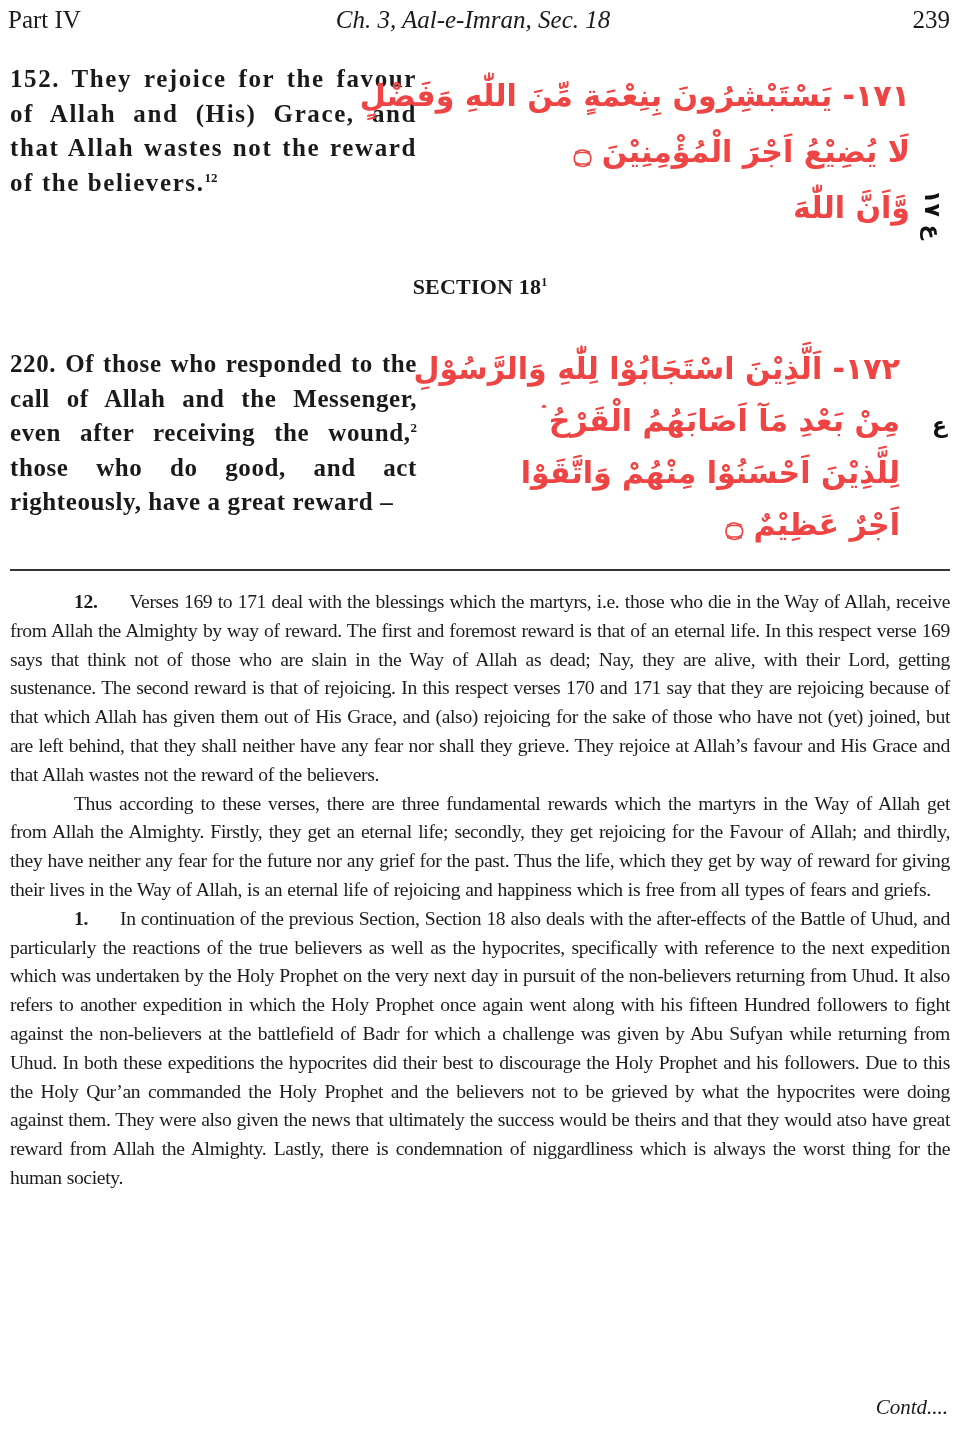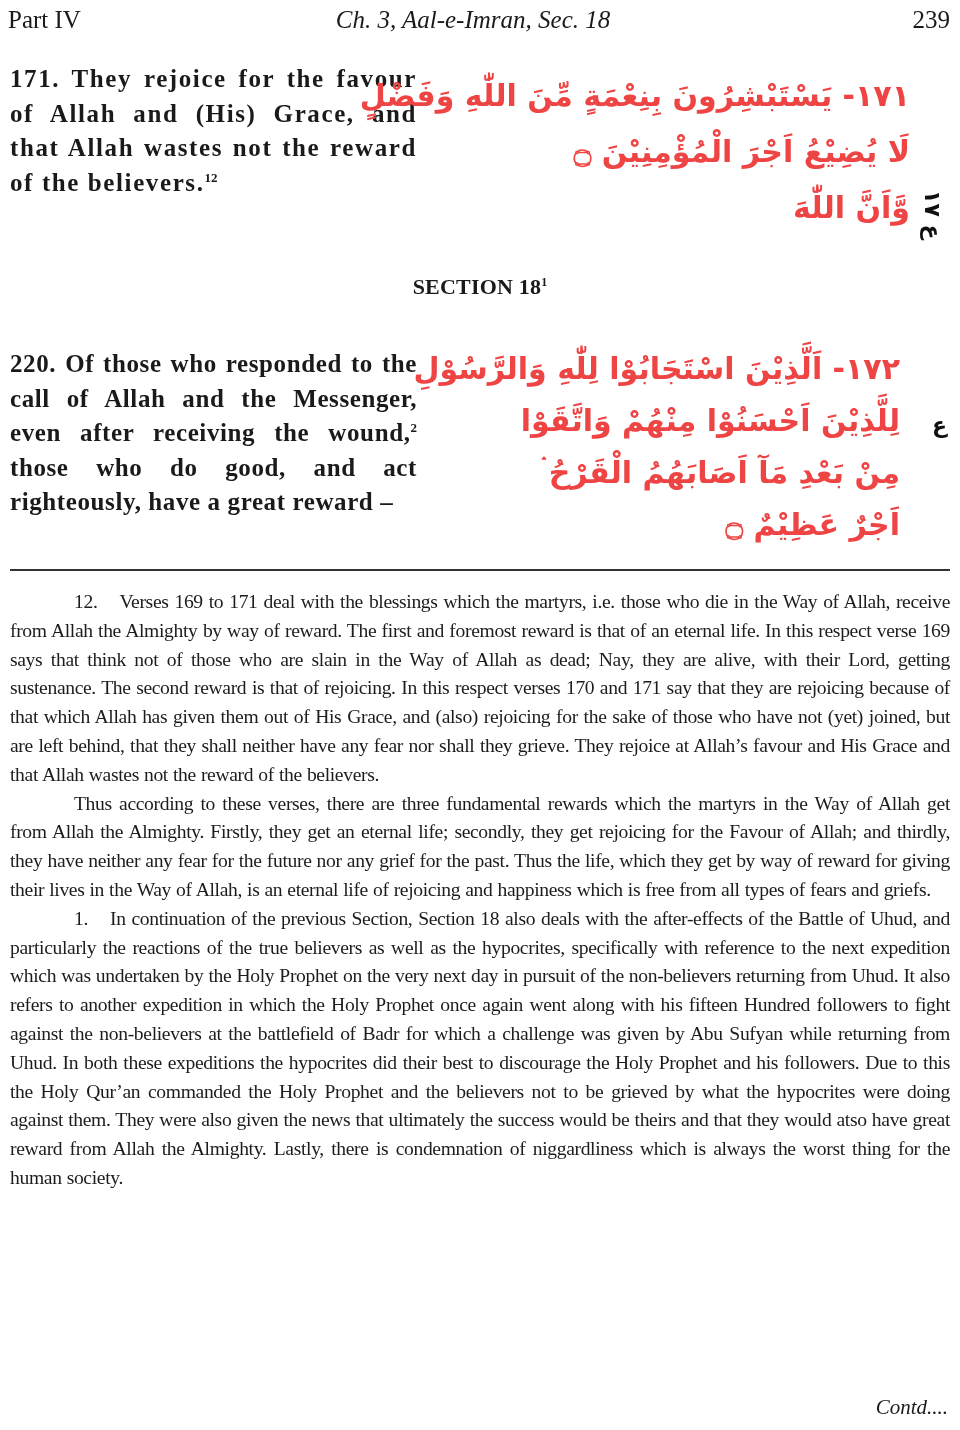--- a/index.html
+++ b/index.html
@@ -99,22 +99,22 @@
       text-align: justify;
       letter-spacing: -0.35px;
       word-spacing: 0.5px;
       color: #1c1c1c;
     }
     .footnotes p {
       margin: 0;
       text-indent: 64px;
     }
     .footnotes .fn-num {
-      font-weight: normal;
-      margin-right: 22px;
+      font-weight: bold;
+      margin-right: 32px;
     }
 
     .contd {
       position: absolute;
       top: 1395px;
       right: 12px;
       font-style: italic;
       font-size: 21px;
       font-family: "Liberation Serif", serif;
     }
@@ -123,21 +123,21 @@
 <body>
 
 <div class="running-head">
   <span class="part">Part IV</span>
   <span class="chap">Ch. 3, Aal-e-Imran, Sec. 18</span>
   <span class="pageno">239</span>
 </div>
 
 <div class="verse-row" style="top:62px; height:180px;">
   <div class="verse-en v171">
-    <span>171.</span>
+    <span>152.</span>
     <span>They rejoice for the favour of Allah and (His) Grace, and that Allah wastes not the reward of the believers.</span><sup>12</sup>
   </div>
   <div class="verse-ar" style="left:460px; width:440px; top:6px; line-height:56px;">
     <span class="ar-line">١٧١- يَسْتَبْشِرُونَ بِنِعْمَةٍ مِّنَ اللّٰهِ وَفَضْلٍ</span>
     <span class="ar-line">لَا يُضِيْعُ اَجْرَ الْمُؤْمِنِيْنَ ۝</span>
     <span class="ar-line">وَّاَنَّ اللّٰهَ</span>
   </div>
   <div class="ruku-mark" style="left:910px; top:128px; writing-mode: vertical-rl;">ع ١٧</div>
 </div>
 
@@ -145,22 +145,22 @@
   <span>SECTION 18</span><sup>1</sup>
 </div>
 
 <div class="verse-row" style="top:347px; height:210px;">
   <div class="verse-en v172">
     <span>220.</span>
     <span>Of those who responded to the call of Allah and the Messenger, even after receiving the wound,</span><sup>2</sup><span> those who do good, and act righteously, have a great reward –</span>
   </div>
   <div class="verse-ar" style="left:470px; width:420px; top:-4px; line-height:52px;">
     <span class="ar-line">١٧٢- اَلَّذِيْنَ اسْتَجَابُوْا لِلّٰهِ وَالرَّسُوْلِ</span>
+    <span class="ar-line">مِنْ بَعْدِ مَآ اَصَابَهُمُ الْقَرْحُ ۛ</span>
     <span class="ar-line">لِلَّذِيْنَ اَحْسَنُوْا مِنْهُمْ وَاتَّقَوْا</span>
-    <span class="ar-line">مِنْ بَعْدِ مَآ اَصَابَهُمُ الْقَرْحُ ۛ</span>
     <span class="ar-line">اَجْرٌ عَظِيْمٌ ۝</span>
   </div>
   <div class="ruku-mark" style="left:922px; top:66px;">ع</div>
 </div>
 
 <div class="footnote-rule"></div>
 
 <div class="footnotes">
   <p>
     <span class="fn-num">12.</span><span>Verses 169 to 171 deal with the blessings which the martyrs, i.e. those who die in the Way of Allah, receive from Allah the Almighty by way of reward. The first and foremost reward is that of an eternal life. In this respect verse 169 says that think not of those who are slain in the Way of Allah as dead; Nay, they are alive, with their Lord, getting sustenance. The second reward is that of rejoicing. In this respect verses 170 and 171 say that they are rejoicing because of that which Allah has given them out of His Grace, and (also) rejoicing for the sake of those who have not (yet) joined, but are left behind, that they shall neither have any fear nor shall they grieve. They rejoice at Allah’s favour and His Grace and that Allah wastes not the reward of the believers.</span>

